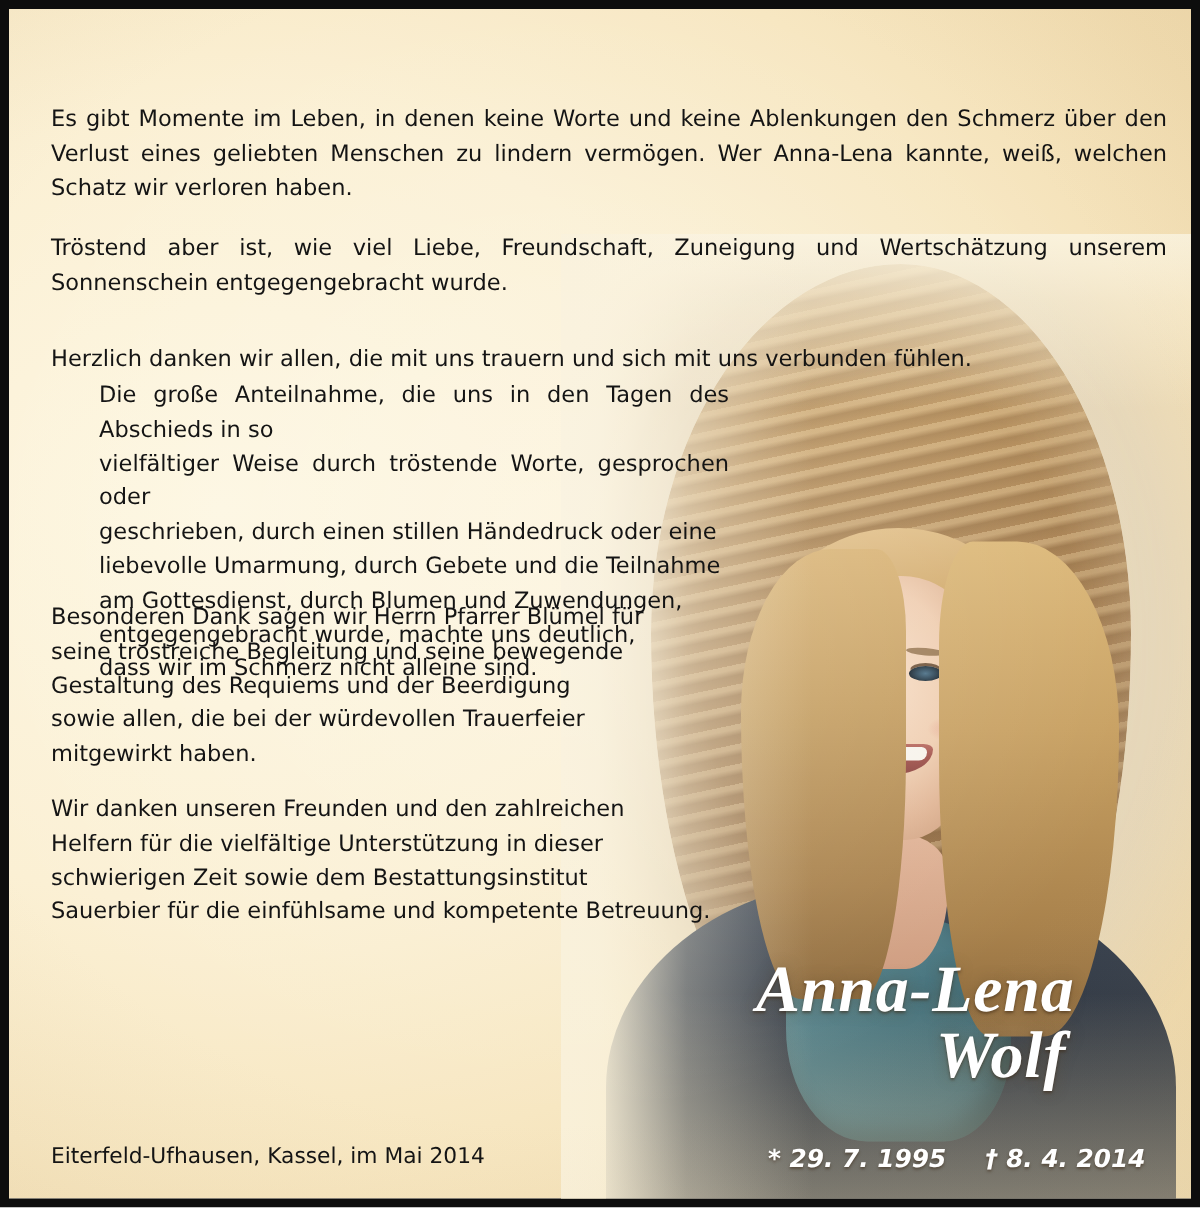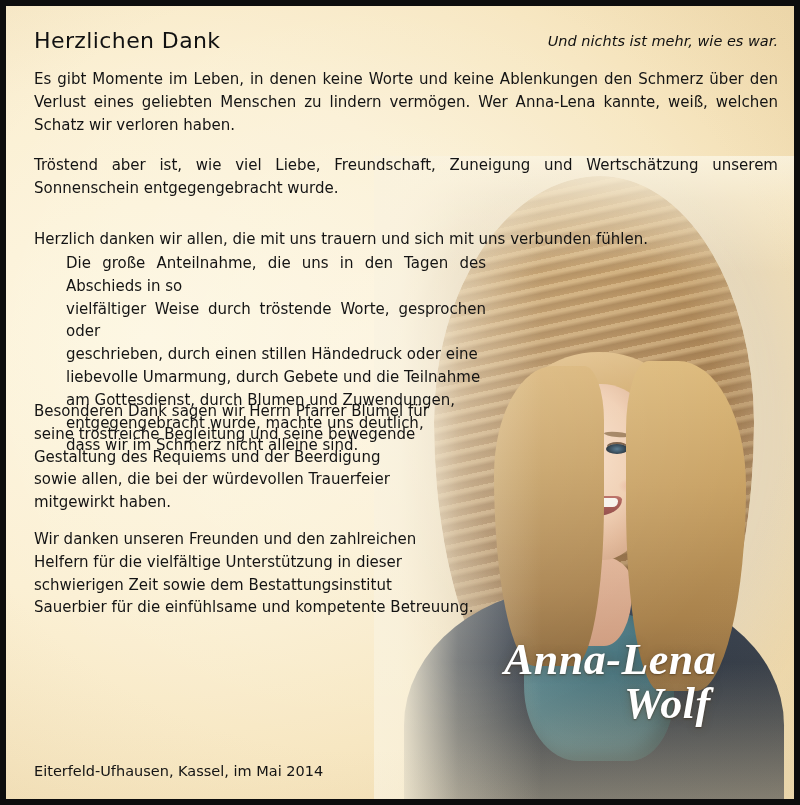--- a/index.html
+++ b/index.html
@@ -292,22 +292,20 @@
         <div class="teeth"></div>
       </div>
     <div class="hair-front-l"></div>
     <div class="hair-front-r"></div>
     <div id="portrait-fade"></div>
   </div>
 
   <div id="vignette"></div>
 
   <div id="content">
-    <div class="title">Herzlichen Dank</div>
-    <div class="motto">Und nichts ist mehr, wie es war.</div>
 
     <div class="para" id="p1">Es gibt Momente im Leben, in denen keine Worte und keine Ablenkungen den Schmerz über den Verlust eines geliebten Menschen zu lindern vermögen. Wer Anna-Lena kannte, weiß, welchen Schatz wir verloren haben.</div>
     <div class="para" id="p2">Tröstend aber ist, wie viel Liebe, Freundschaft, Zuneigung und Wertschätzung unserem Sonnenschein entgegengebracht wurde.</div>
     <div class="para" id="p3">Herzlich danken wir allen, die mit uns trauern und sich mit uns verbunden fühlen.</div>
     <div class="para" id="p4">Die große Anteilnahme, die uns in den Tagen des Abschieds in so
 vielfältiger Weise durch tröstende Worte, gesprochen oder
 geschrieben, durch einen stillen Händedruck oder eine
 liebevolle Umarmung, durch Gebete und die Teilnahme
 am Gottesdienst, durch Blumen und Zuwendungen,
 entgegengebracht wurde, machte uns deutlich,
@@ -320,14 +318,18 @@
     <div class="para" id="p6">Wir danken unseren Freunden und den zahlreichen
 Helfern für die vielfältige Unterstützung in dieser
 schwierigen Zeit sowie dem Bestattungsinstitut
 Sauerbier für die einfühlsame und kompetente Betreuung.</div>
 
     <div class="place">Eiterfeld-Ufhausen, Kassel, im Mai 2014</div>
 
     <div class="name" id="name-line1">Anna-Lena</div>
     <div class="name" id="name-line2">Wolf</div>
 
+    <div class="dates">
+      <span>* 29. 7. 1995</span>
+      <span>† 8. 4. 2014</span>
+    </div>
   </div>
 </div>
 
 </body></html>

